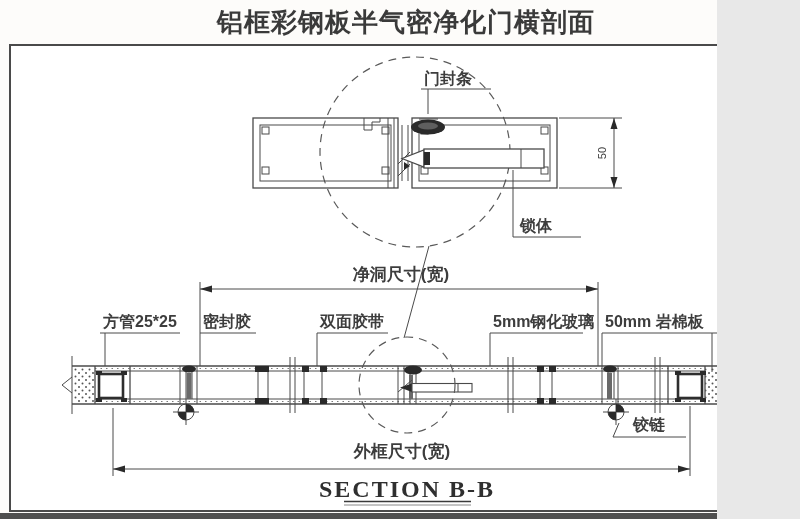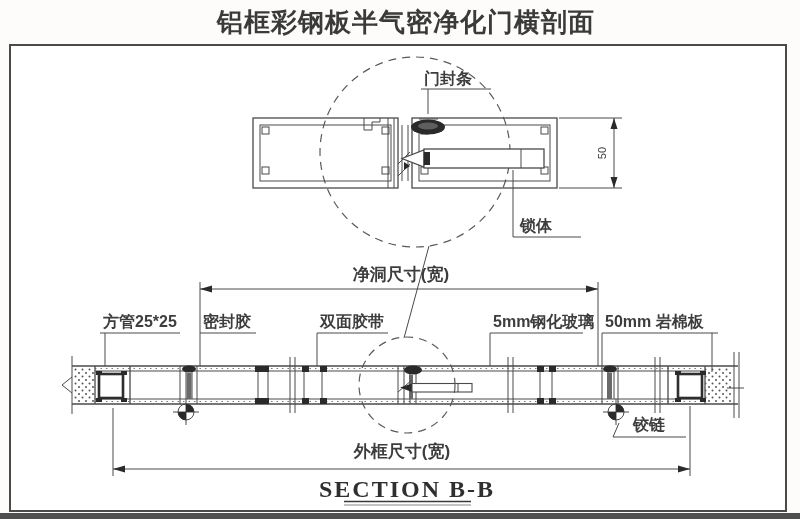--- a/index.html
+++ b/index.html
@@ -1,16 +1,16 @@
 <!DOCTYPE html>
 <html><head>
 <meta charset="utf-8">
 <style>
   html,body{margin:0;padding:0;background:#e8e8e8;}
-  #stage{position:relative;width:800px;height:519px;background:#fdfcfa;overflow:hidden;
+  #stage{position:relative;width:717px;height:519px;background:#fdfcfa;overflow:hidden;
          font-family:"Liberation Sans", sans-serif;text-align:right;}
   svg{position:absolute;left:0;top:0;}
   text{font-family:"Liberation Sans", sans-serif;fill:#3d3d3d;}
   .lbl{font-size:16px;font-weight:700;}
   .dim{font-size:17px;font-weight:700;}
   .small-dim{font-size:11px;font-weight:400;}
   .title-txt{font-size:26px;font-weight:700;letter-spacing:1px;fill:#3a3a3a;}
   .section-txt{font-family:"Liberation Serif", serif;font-size:24px;font-weight:700;letter-spacing:2px;fill:#2f2f2f;}
   .thin{stroke:#4a4a4a;stroke-width:1;fill:none;}
   .med{stroke:#4a4a4a;stroke-width:1.3;fill:none;}

